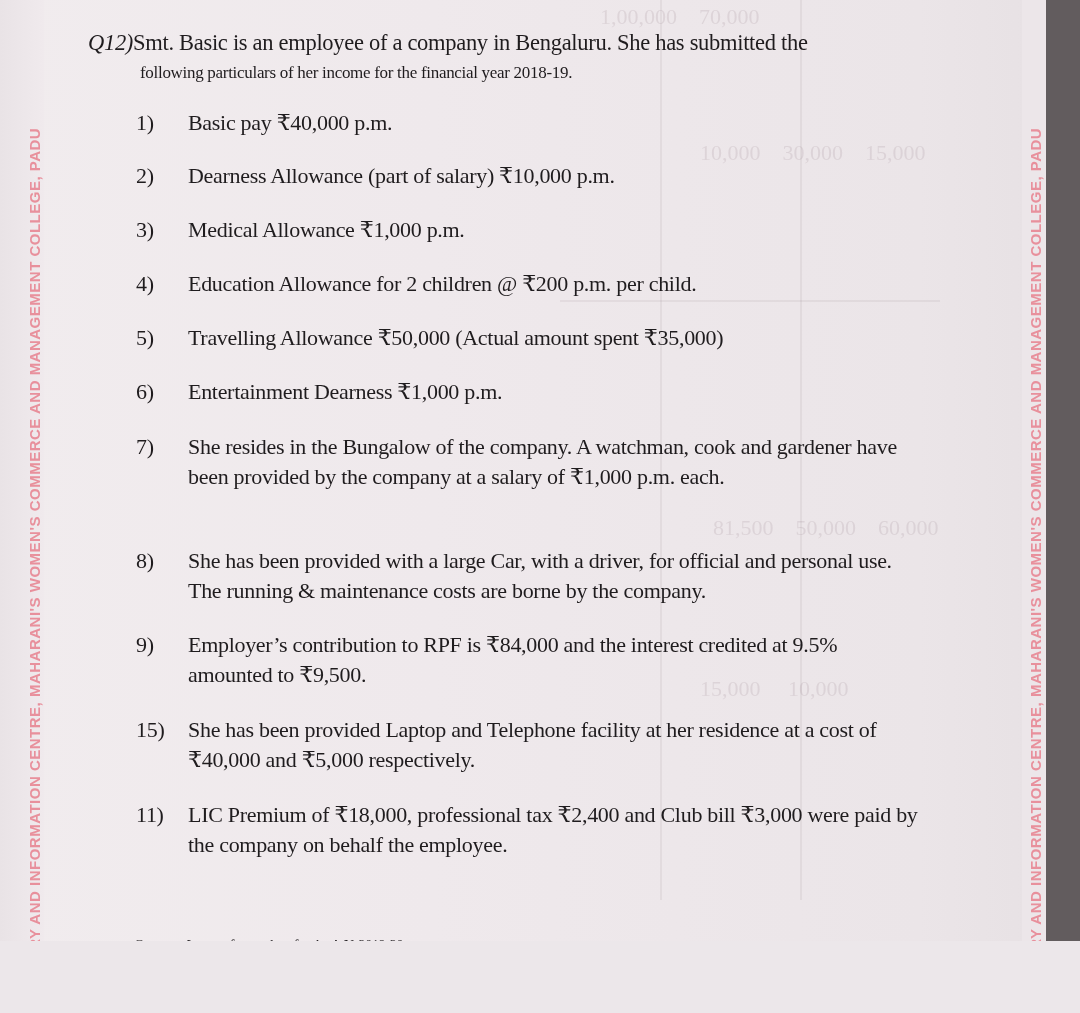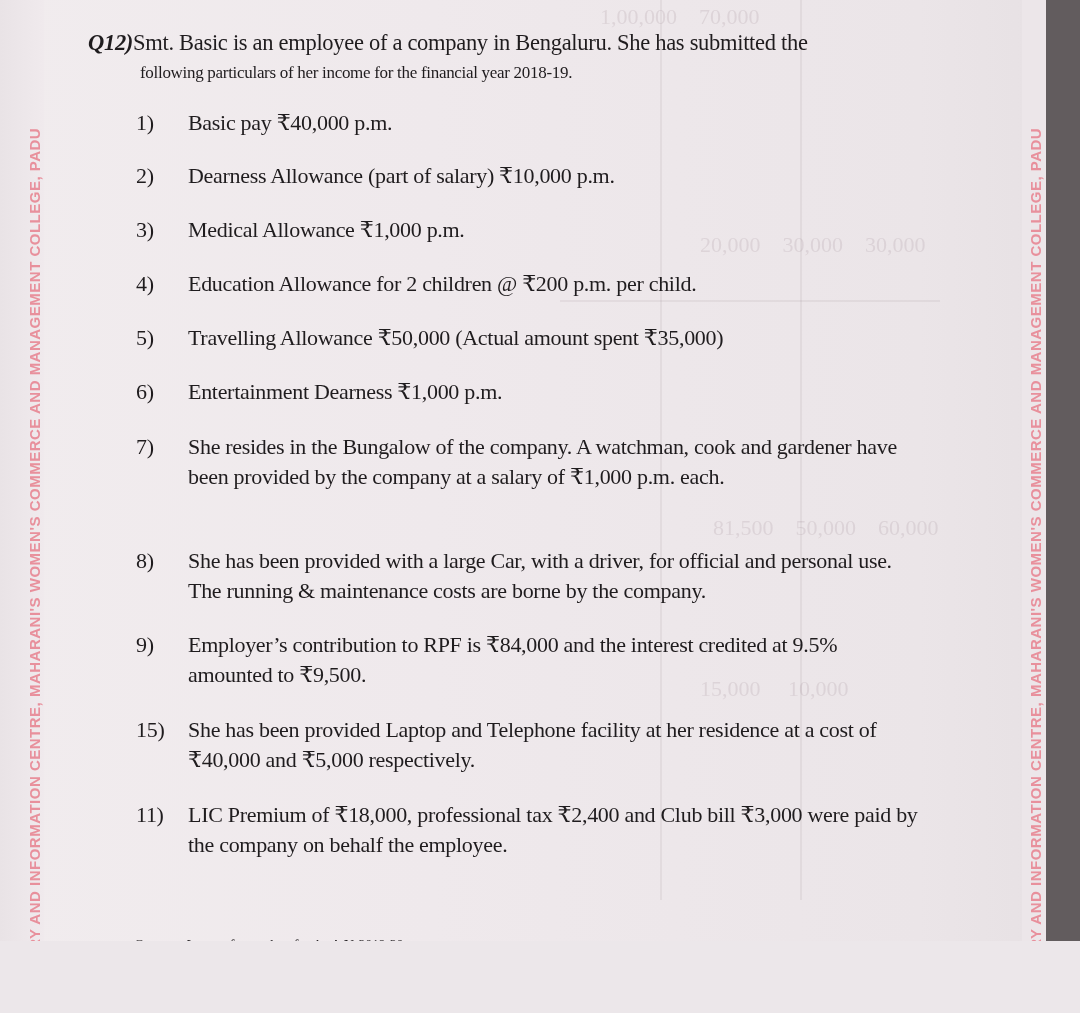--- a/index.html
+++ b/index.html
@@ -63,21 +63,21 @@
   .content {
     position: absolute;
     left: 88px; top: 28px;
     width: 840px;
   }
   .title-line {
     font-size: 22.5px;
     line-height: 30px;
     letter-spacing: -0.3px;
   }
-  .qno { font-style: italic; font-weight: bold; }
+  .qno { font-style: italic; font-weight: normal; }
   .title-cont {
     padding-left: 52px;
     font-size: 17px;
     line-height: 30px;
     letter-spacing: -0.3px;
   }
   .item {
     position: absolute;
     left: 48px;
     width: 790px;
@@ -103,21 +103,21 @@
 </style>
 </head>
 <body>
 
 <div class="page">
 
   <div class="ghost-line" style="left:660px;top:0;width:2px;height:900px;"></div>
   <div class="ghost-line" style="left:800px;top:0;width:2px;height:900px;"></div>
   <div class="ghost-line" style="left:560px;top:300px;width:380px;height:2px;"></div>
   <div class="ghost" style="left:600px;top:4px;">1,00,000 &nbsp;&nbsp; 70,000</div>
-  <div class="ghost" style="left:700px;top:232px;">20,000 &nbsp;&nbsp; 30,000 &nbsp;&nbsp; 30,000</div>
+  <div class="ghost" style="left:700px;top:140px;">10,000 &nbsp;&nbsp; 30,000 &nbsp;&nbsp; 15,000</div>
   <div class="ghost" style="left:713px;top:515px;">81,500 &nbsp;&nbsp; 50,000 &nbsp;&nbsp; 60,000</div>
   <div class="ghost" style="left:700px;top:676px;">15,000 &nbsp;&nbsp;&nbsp; 10,000</div>
 
   <div class="left-strip"></div>
   <div class="right-strip"></div>
   <div class="right-edge"></div>
 
   <div class="watermark wm-left">Y LIBRARY AND INFORMATION CENTRE, MAHARANI'S WOMEN'S COMMERCE AND MANAGEMENT COLLEGE, PADU</div>
   <div class="watermark wm-right">Y LIBRARY AND INFORMATION CENTRE, MAHARANI'S WOMEN'S COMMERCE AND MANAGEMENT COLLEGE, PADU</div>
 

